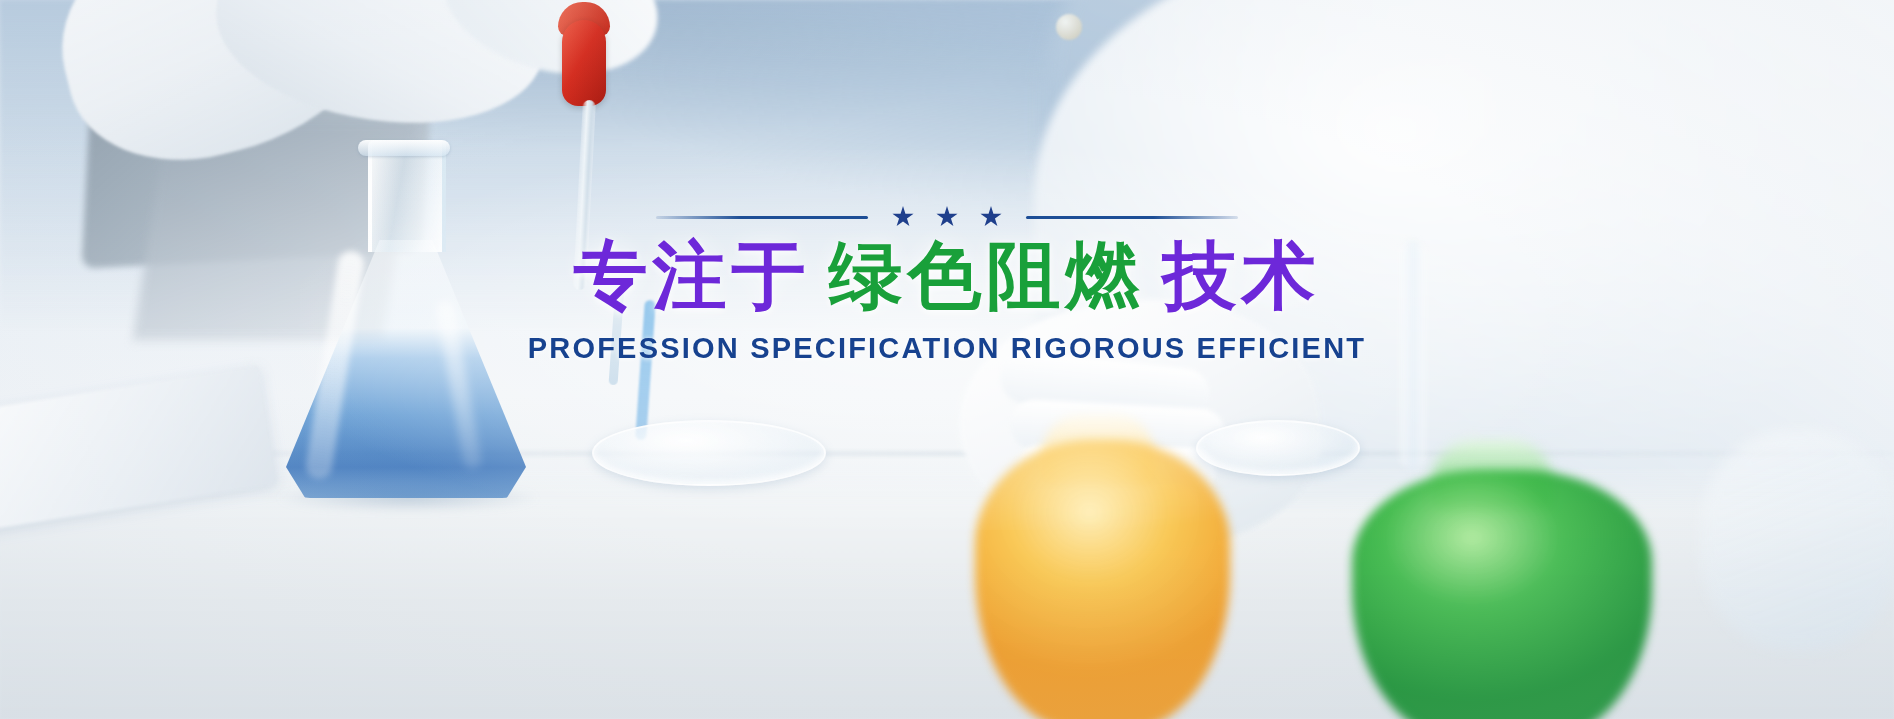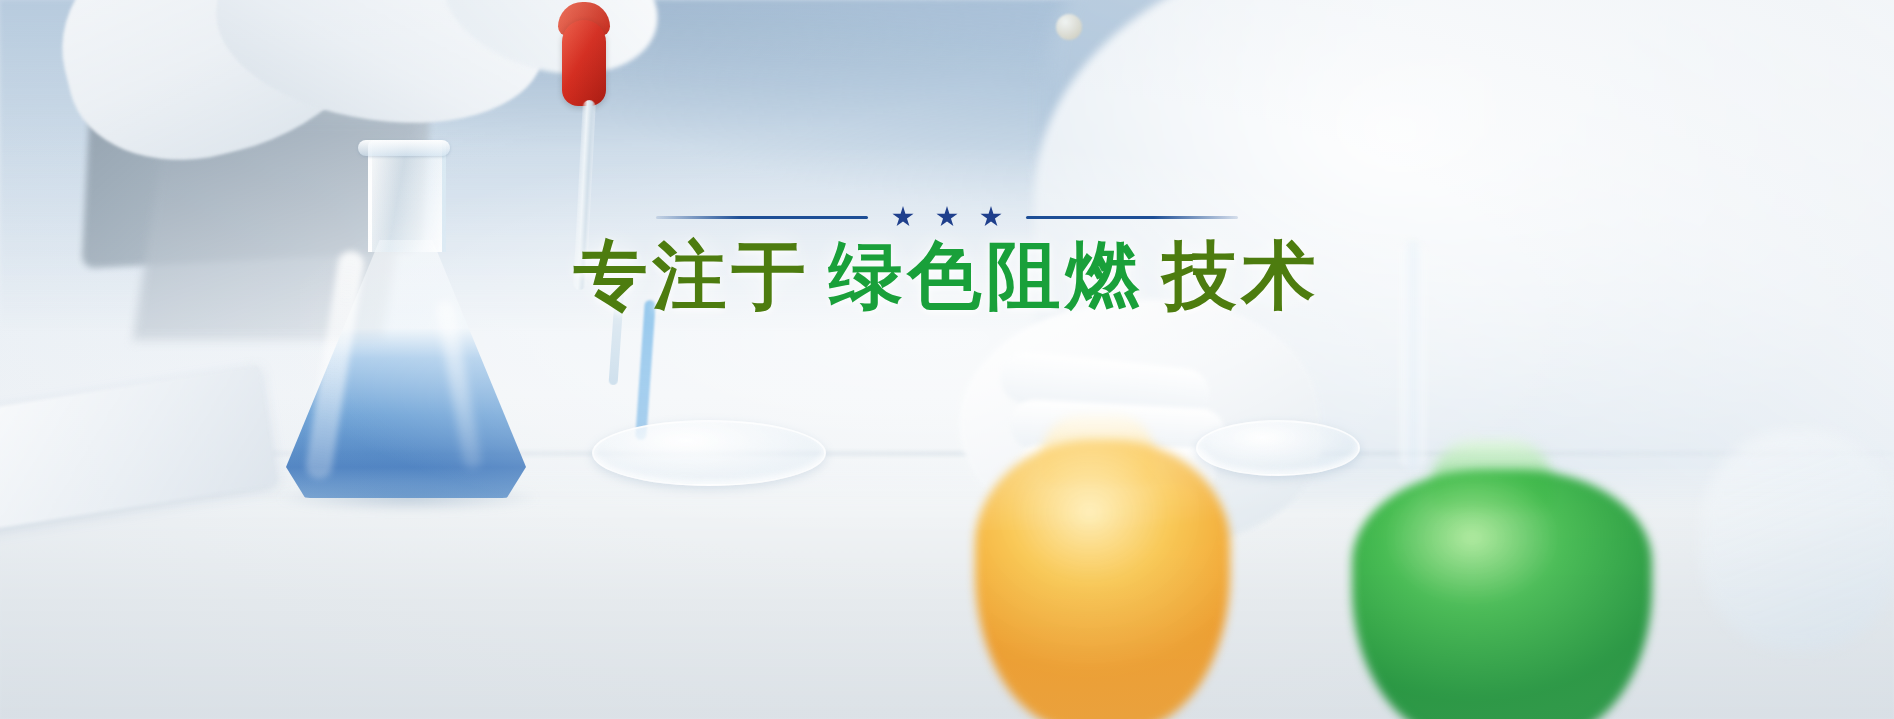--- a/index.html
+++ b/index.html
@@ -293,21 +293,21 @@
   }
   .headline{
     margin-top:8px;
     font-size:74px;
     font-weight:700;
     letter-spacing:5px;
     line-height:1.08;
     white-space:nowrap;
     text-shadow:0 2px 7px rgba(255,255,255,.85), 0 0 22px rgba(255,255,255,.7);
   }
-  .hl-blue{ color:#4d7c0f; }
+  .hl-blue{ color:#6d28d9; }
   .hl-green{ color:#19a03a; }
   .hl-sep{ display:inline-block; width:18px; }
   .subtitle{
     margin-top:16px;
     font-size:29px;
     font-weight:700;
     letter-spacing:2.2px;
     color:#17428f;
     white-space:nowrap;
     text-shadow:0 1px 5px rgba(255,255,255,.9);
@@ -384,16 +384,17 @@
         <div class="star"></div>
         <div class="star"></div>
       </div>
       <div class="rule right"></div>
     </div>
 
     <div class="headline">
       <span class="hl-blue">专注于</span><span class="hl-sep"></span><span class="hl-green">绿色阻燃</span><span class="hl-sep"></span><span class="hl-blue">技术</span>
     </div>
 
+    <div class="subtitle">PROFESSION SPECIFICATION RIGOROUS EFFICIENT</div>
 
 
   </div>
 </div>
 
 </body></html>

